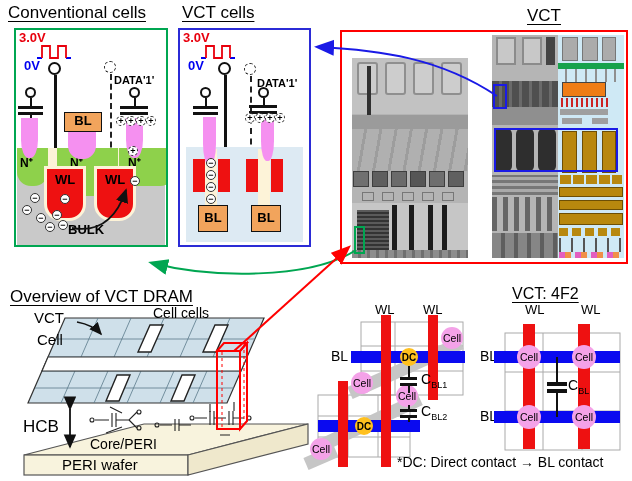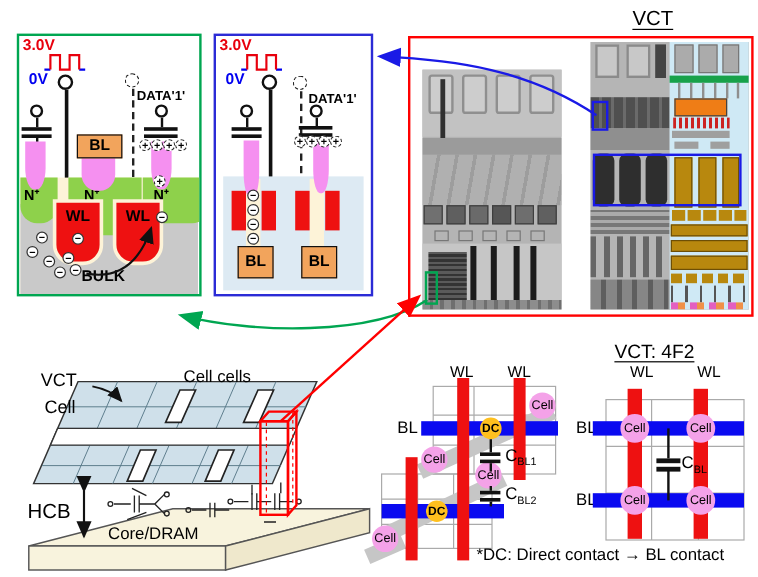--- a/index.html
+++ b/index.html
@@ -136,20 +136,21 @@
 
     <g stroke="#aaa" stroke-width="1" fill="none">
       <rect x="505" y="333" width="115" height="117"></rect>
       <line x1="543" y1="333" x2="543" y2="450"></line>
         <line x1="582" y1="333" x2="582" y2="450"></line>
       <line x1="505" y1="372" x2="620" y2="372"></line>
         <line x1="505" y1="411" x2="620" y2="411"></line>
     </g>
   </svg>
 
+  <div class="abs lyr t ul" style="left:8px;top:3px;font-size:17px;">Conventional cells</div>
 
   <div class="abs lyr" style="left:14px;top:28px;width:154px;height:219px;border:2px solid #00a651;overflow:hidden;">
     <div class="abs t b" style="left:3px;top:0px;font-size:13px;color:#e8000d;">3.0V</div>
     <svg class="abs" style="left:20px;top:13px;" width="36" height="18" viewBox="0 0 36 18">
       <path d="M1,15 H6 M30,15 H35" stroke="#0000f0" stroke-width="1.8" fill="none"></path>
       <path d="M6,15 V3 H14 V15 H22 V3 H30 V15" stroke="#e8000d" stroke-width="1.8" fill="none"></path>
     </svg>
     <div class="abs t b" style="left:8px;top:28px;font-size:13px;color:#0000f0;">0V</div>
 
     <div class="term" style="left:32px;top:32px;"></div>
@@ -204,20 +205,21 @@
     <svg class="abs" style="left:0;top:0;z-index:5;" width="150" height="215" viewBox="0 0 150 215">
       <defs>
           <marker id="ab2" markerWidth="9" markerHeight="8" refX="7" refY="3.5" orient="auto">
             <path d="M0,0 L8,3.5 L0,7 z" fill="#111"></path>
           </marker>
         </defs>
       <path d="M56,198 Q95,205 110,160" stroke="#111" stroke-width="1.8" fill="none" marker-end="url(#ab2)"></path>
     </svg>
   </div>
 
+  <div class="abs lyr t ul" style="left:182px;top:3px;font-size:17px;">VCT cells</div>
 
   <div class="abs lyr" style="left:178px;top:28px;width:133px;height:219px;border:2px solid #2b2bd6;overflow:hidden;">
     <div class="abs t b" style="left:3px;top:0px;font-size:13px;color:#e8000d;">3.0V</div>
     <svg class="abs" style="left:20px;top:13px;" width="36" height="18" viewBox="0 0 36 18">
       <path d="M1,15 H6 M30,15 H35" stroke="#0000f0" stroke-width="1.8" fill="none"></path>
       <path d="M6,15 V3 H14 V15 H22 V3 H30 V15" stroke="#e8000d" stroke-width="1.8" fill="none"></path>
     </svg>
     <div class="abs t b" style="left:8px;top:28px;font-size:13px;color:#0000f0;">0V</div>
 
     <div class="term" style="left:38px;top:32px;"></div>
@@ -339,25 +341,27 @@
       <div class="mrect" style="left:67px;top:178px;width:64px;height:12px;background:#b8880e;border:1px solid #6d4f05;"></div>
       <div class="mrect" style="left:67px;top:193px;width:64px;height:8px;background:repeating-linear-gradient(90deg,#b8880e 0 9px,#cfe9f5 9px 13px);"></div>
       <div class="mrect" style="left:67px;top:203px;width:64px;height:14px;background:repeating-linear-gradient(90deg,#555 0 2px,transparent 2px 12px);"></div>
       <div class="mrect" style="left:67px;top:217px;width:64px;height:6px;background:repeating-linear-gradient(90deg,#e35fc0 0 6px,#f09048 6px 12px,#cfe9f5 12px 16px);"></div>
     </div>
 
     <div class="mrect" style="position:absolute;left:150.5px;top:51.5px;width:14px;height:25px;border:2px solid #1a1ae6;z-index:5;"></div>
     <div class="mrect" style="position:absolute;left:151.5px;top:95.5px;width:124px;height:44px;border:2px solid #1a1ae6;z-index:5;"></div>
   </div>
 
+  <div class="abs lyr t ul" style="left:10px;top:287px;font-size:17px;">Overview of VCT DRAM</div>
   <div class="abs lyr t" style="left:34px;top:309px;font-size:15px;">VCT</div>
   <div class="abs lyr t" style="left:37px;top:331px;font-size:15px;">Cell</div>
   <div class="abs lyr t" style="left:153px;top:305px;font-size:14px;">Cell cells</div>
   <div class="abs lyr t" style="left:23px;top:417px;font-size:17px;">HCB</div>
-  <div class="abs lyr t" style="left:90px;top:436px;font-size:14px;">Core/DRAM</div>
+  <div class="abs lyr t" style="left:90px;top:436px;font-size:14px;">Core/PERI</div>
+  <div class="abs lyr t" style="left:62px;top:456px;font-size:15px;">PERI wafer</div>
 
   <div class="abs lyr t ul" style="left:512px;top:285px;font-size:16px;">VCT: 4F2</div>
 
   <div class="abs lyr t" style="left:375px;top:302px;font-size:13px;">WL</div>
   <div class="abs lyr t" style="left:423px;top:302px;font-size:13px;">WL</div>
   <div class="abs lyr t" style="left:331px;top:348px;font-size:14px;">BL</div>
 
   <div class="hbar" style="left:351px;top:351px;width:114px;height:12px;"></div>
   <div class="hbar" style="left:318px;top:420px;width:102px;height:12px;"></div>
   <div class="vbar" style="left:381px;top:315px;width:10px;height:152px;"></div>

